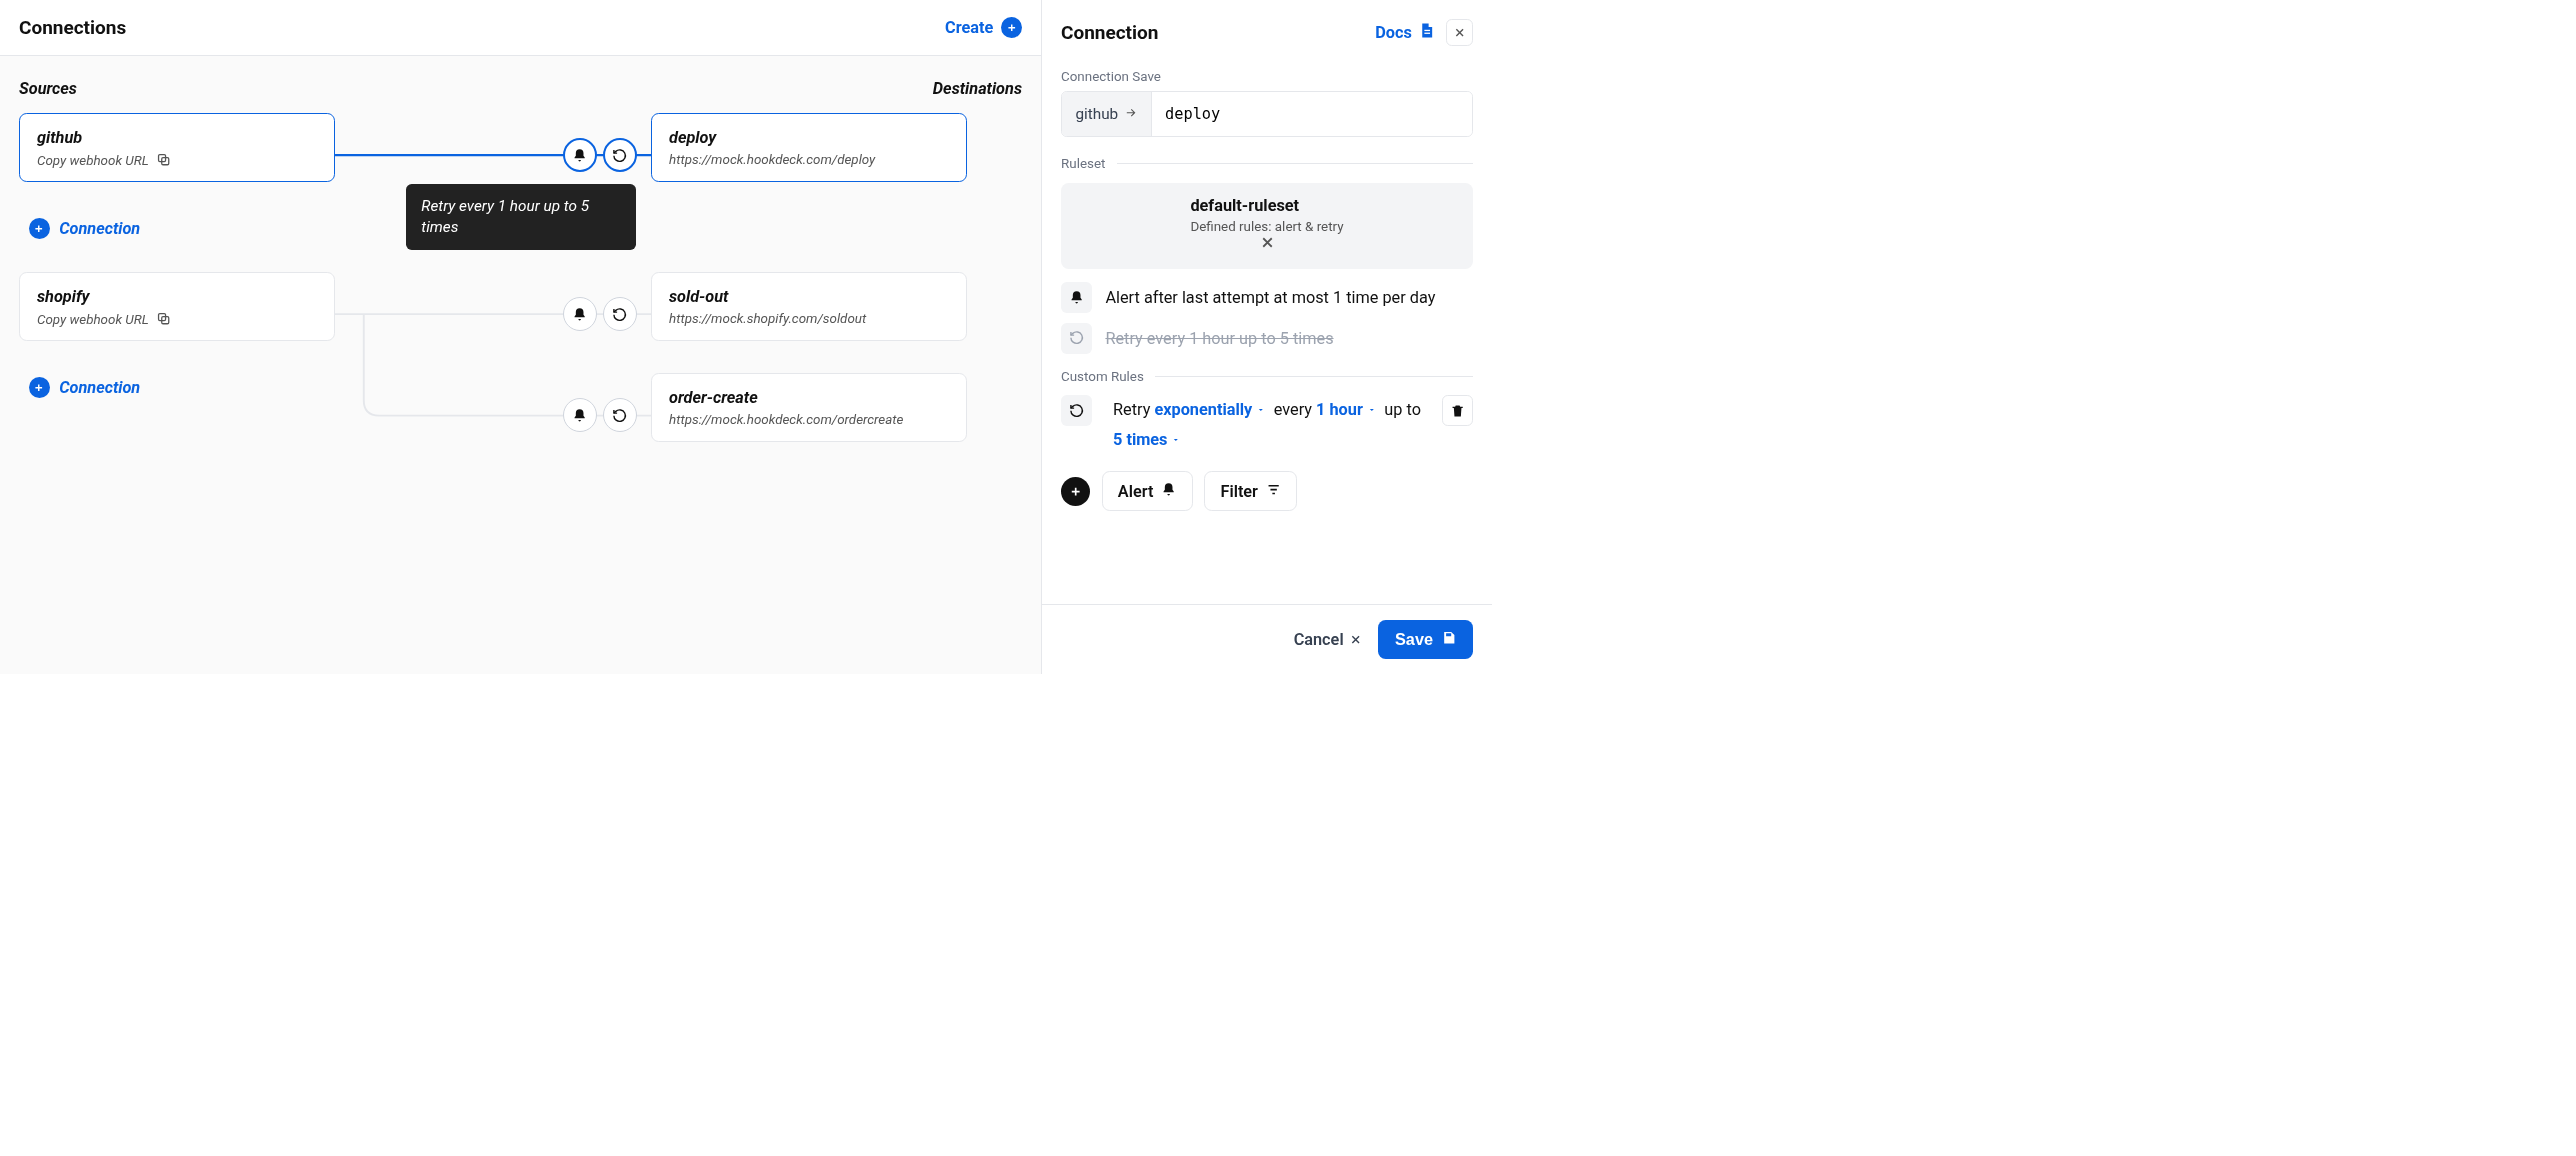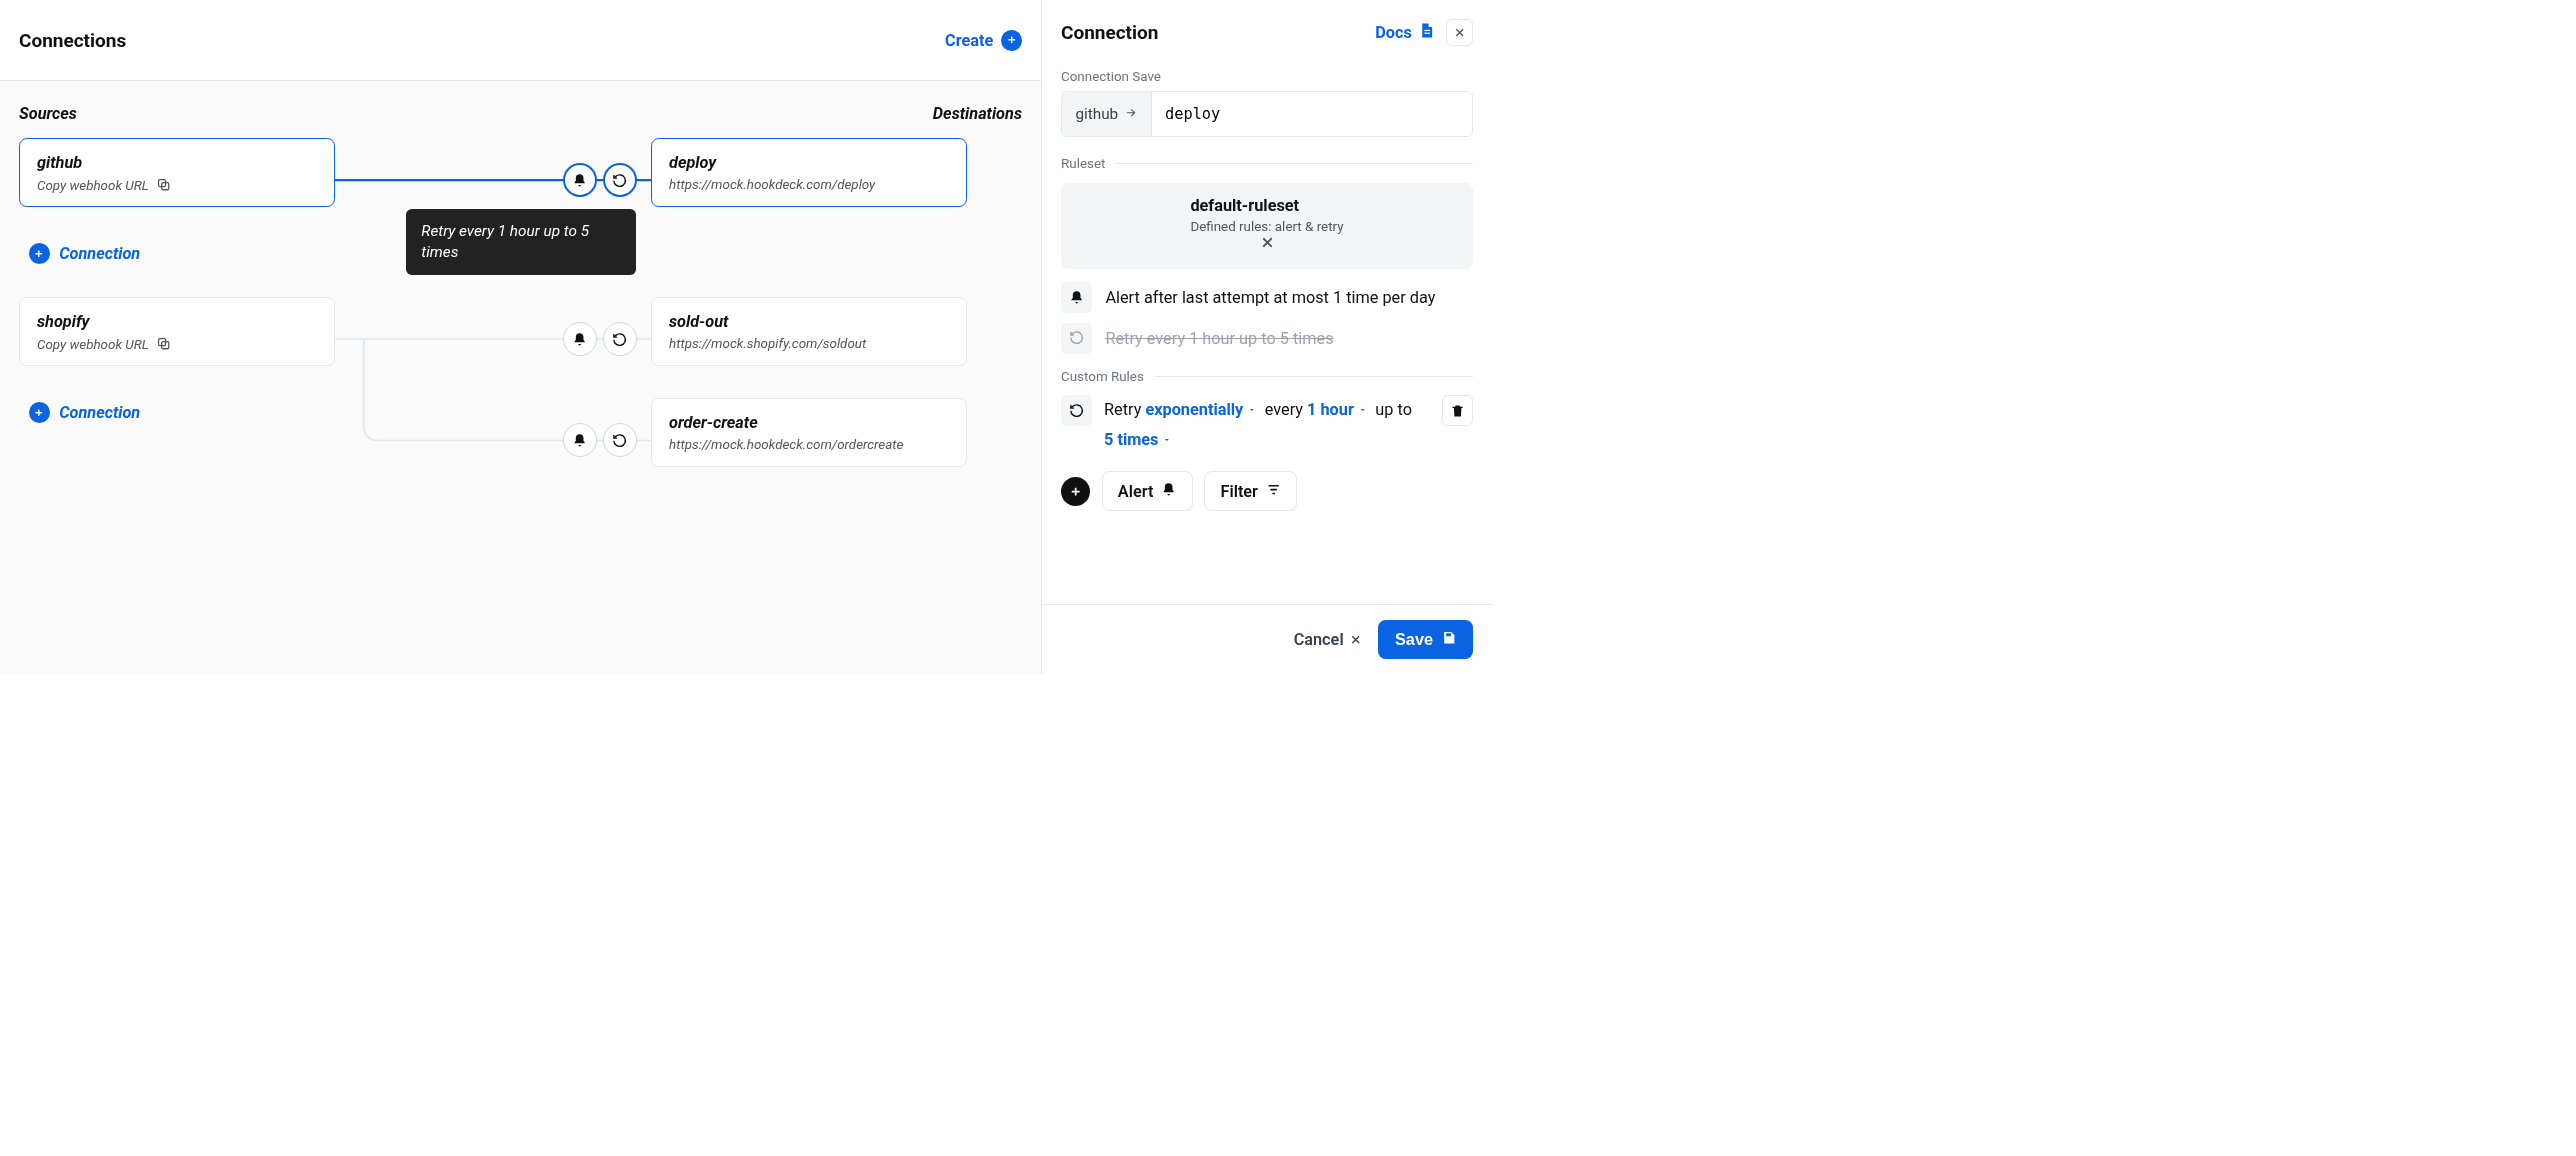--- a/index.html
+++ b/index.html
@@ -24,21 +24,21 @@
     flex-direction: column;
     border-right: 1px solid #e5e7eb;
     min-width: 0;
   }
   .main-header {
     display: flex;
     align-items: center;
     justify-content: space-between;
     padding: 15.3px 19px;
     border-bottom: 1px solid #e5e7eb;
-    height: 81px;
+    height: 56px;
   }
   .main-title {
     font-size: 19px;
     font-weight: 700;
   }
   .create-btn {
     display: flex;
     align-items: center;
     gap: 7.7px;
     color: #0a63e0;
@@ -277,21 +277,21 @@
     background:#f3f4f6;
     display:flex; align-items:center; justify-content:center;
   }
   .rule-text.strikethrough {
     text-decoration: line-through;
     color:#9ca3af;
   }
   .custom-rule {
     display:flex;
     align-items:flex-start;
-    gap:12px;
+    gap:21px;
     margin-bottom:17px;
   }
   .custom-rule-text {
     font-size:16.3px;
     line-height:1.8;
     flex:1;
   }
   .dd {
     color:#0a63e0;
     font-weight:700;

